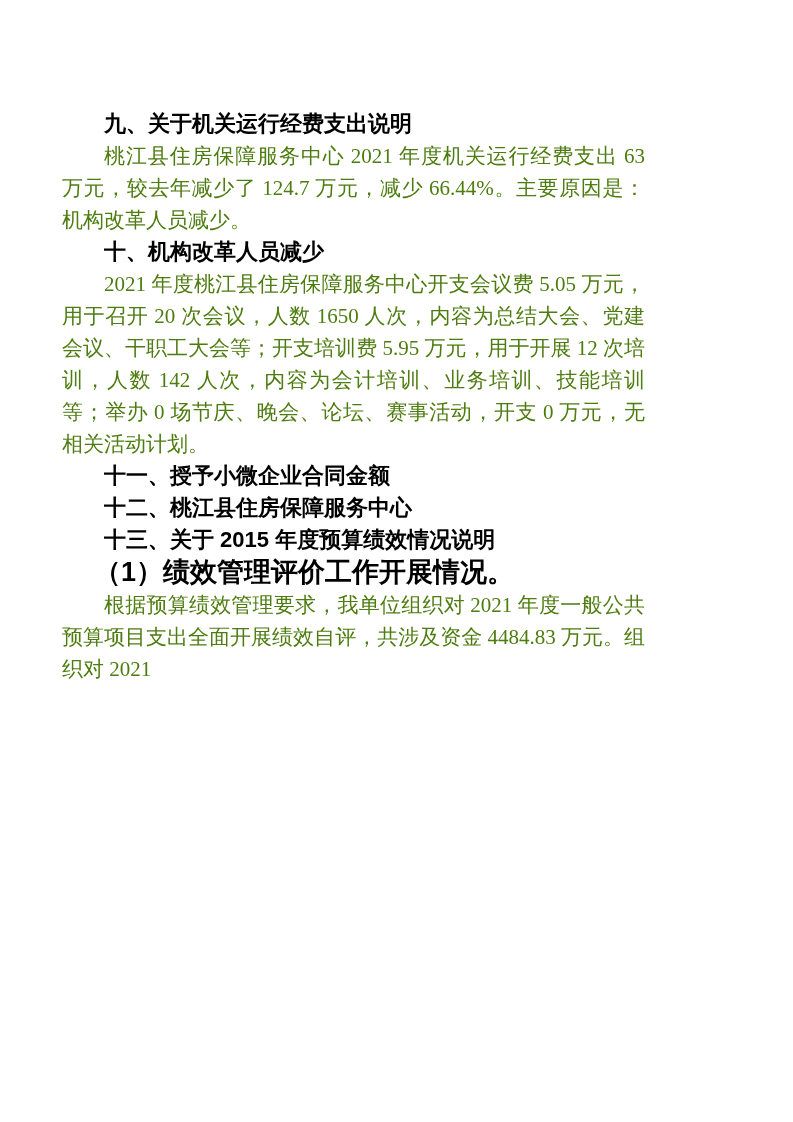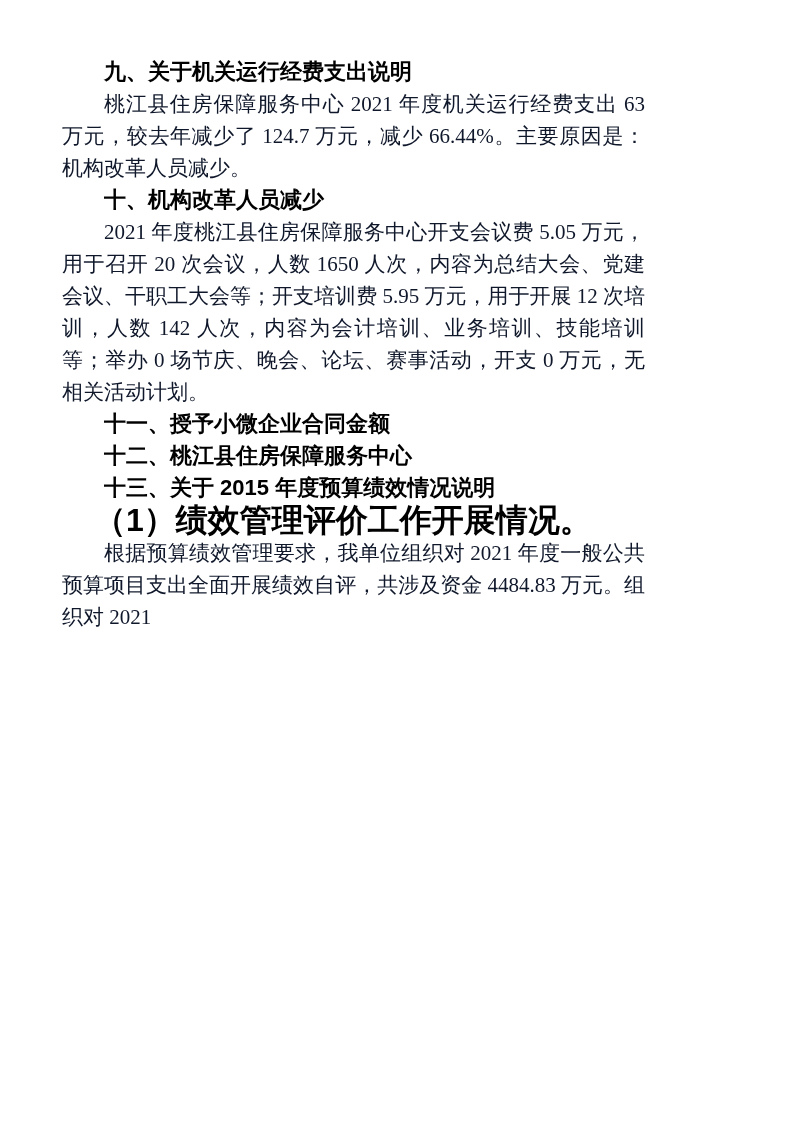--- a/index.html
+++ b/index.html
@@ -6,54 +6,54 @@
     margin: 0;
     padding: 0;
     background: #ffffff;
   }
   .page {
     position: relative;
     width: 707px;
     height: 1122px;
     background: #ffffff;
     box-sizing: border-box;
-    padding: 56px 62px 0 62px;
+    padding: 108px 62px 0 62px;
     color: #000000;
     overflow: hidden;
   }
   .section { margin: 0; }
   .sec-heading {
     margin: 0;
     font-family: "Liberation Sans", sans-serif;
     font-weight: bold;
     font-size: 22px;
     line-height: 32px;
     text-indent: 42px;
     color: #000000;
     white-space: nowrap;
   }
   .sub-heading {
     margin: 0;
     font-family: "Liberation Sans", sans-serif;
     font-weight: bold;
-    font-size: 32px;
+    font-size: 27px;
     line-height: 33px;
     text-indent: 32px;
     color: #000000;
     white-space: nowrap;
   }
   .body-para {
     margin: 0;
     font-family: "Liberation Serif", serif;
     font-size: 21px;
     line-height: 32px;
     text-indent: 42px;
     text-align: justify;
     text-justify: inter-ideograph;
-    color: #0f172a;
+    color: #4d7c0f;
   }
 </style>
 </head>
 <body>
 
 <div class="page">
 
   <div class="section">
     <h2 class="sec-heading">九、关于机关运行经费支出说明</h2>
     <p class="body-para">桃江县住房保障服务中心 2021 年度机关运行经费支出 63 万元，较去年减少了 124.7 万元，减少 66.44%。主要原因是：机构改革人员减少。</p>

